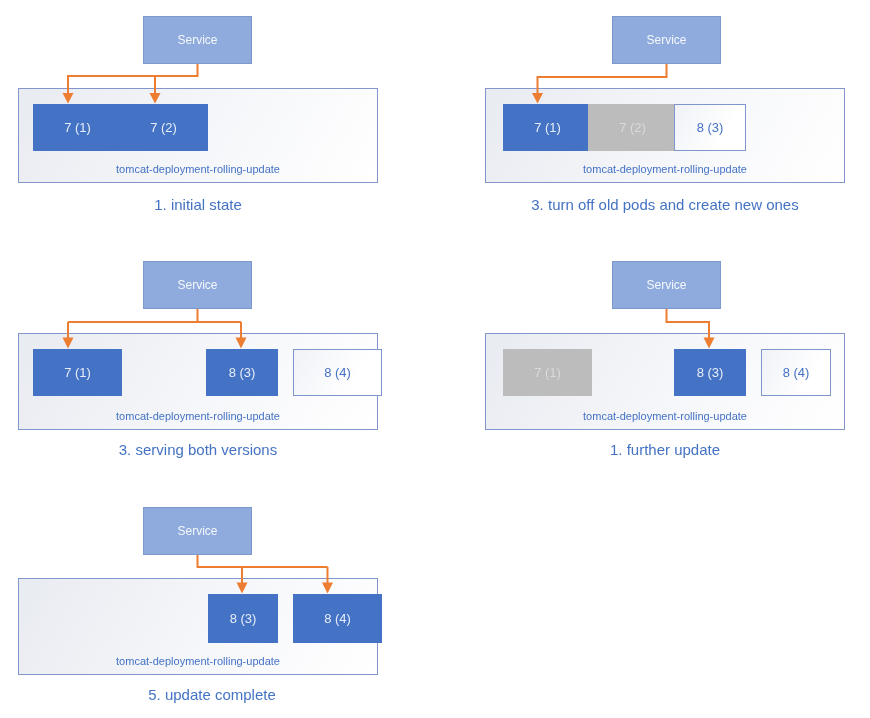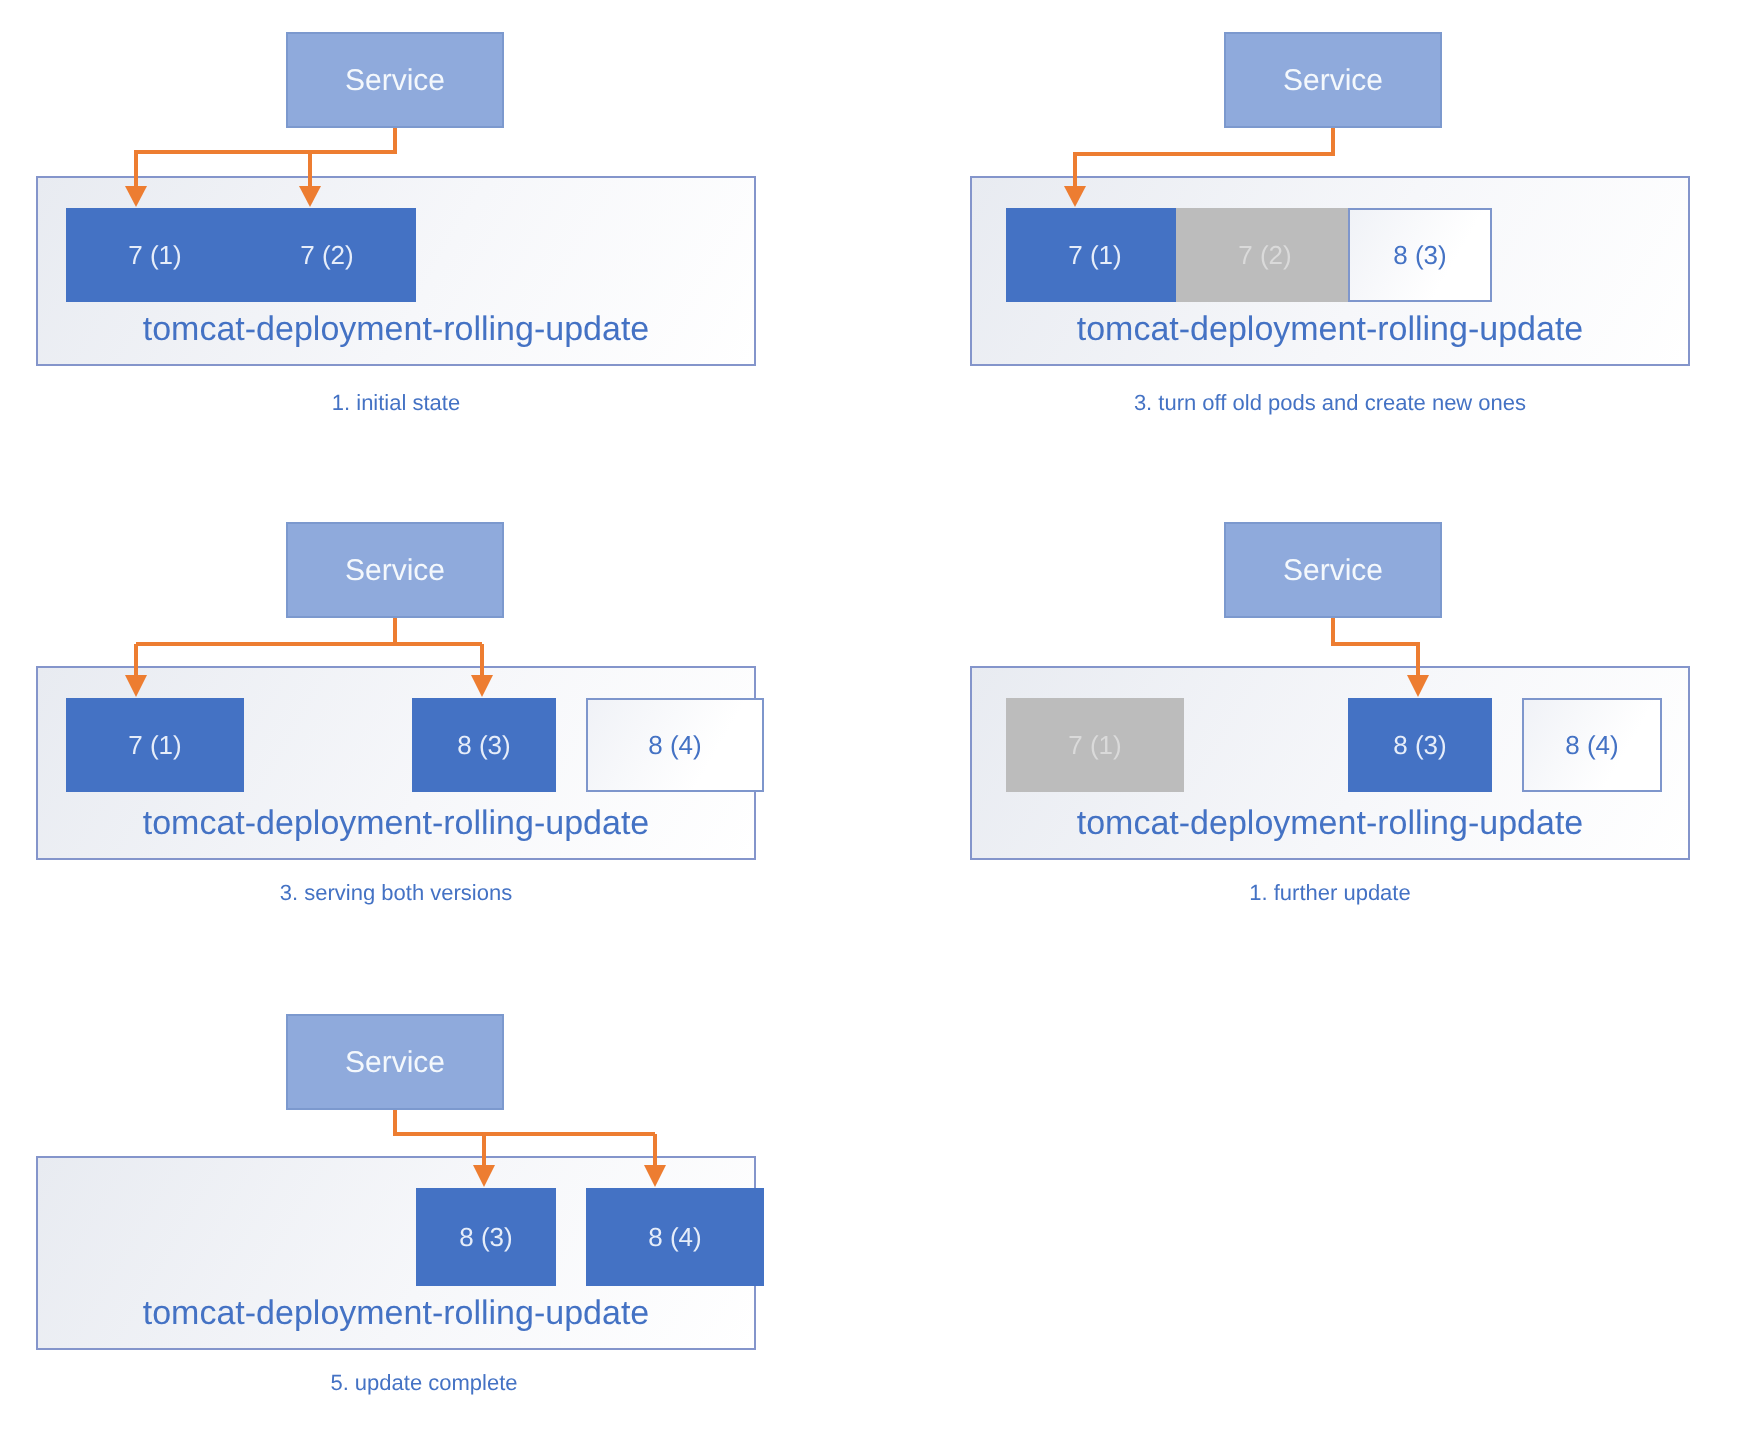--- a/index.html
+++ b/index.html
@@ -6,31 +6,31 @@
   body { font-family:"Liberation Sans", sans-serif; }
   .canvas {
     position:relative; width:870px; height:718px; background:#ffffff; overflow:hidden;
   }
   .service {
     position:absolute; width:109px; height:48px;
     background:var(--service-fill,#8FAADC);
     border:1px solid var(--service-border,#7C99CE);
     box-sizing:border-box;
     display:flex; align-items:center; justify-content:center;
-    color:var(--service-text,#F4F8FC); font-size:15px;
+    color:var(--service-text,#F4F8FC); font-size:12px;
   }
   .deployment {
     position:absolute;
     border:1.5px solid var(--container-border,#8495CB);
     box-sizing:border-box;
     background:linear-gradient(120deg,#e8ebf1 0%, #f6f7fa 55%, #ffffff 100%);
   }
   .deployment-label {
     position:absolute; left:0; right:0; bottom:7px;
-    text-align:center; font-size:17px;
+    text-align:center; font-size:11px;
     color:var(--deployment-text,#4472C4);
   }
   .pod {
     position:absolute; width:89px; height:47px;
     display:flex; align-items:center; justify-content:center;
     font-size:13px; box-sizing:border-box;
   }
   .pod[data-state="active"] {
     background:var(--pod-active-fill,#4472C4);
     color:var(--pod-active-text,#E6EDF9);
@@ -39,21 +39,21 @@
     background:var(--pod-terminated-fill,#BCBCBC);
     color:var(--pod-terminated-text,#DADADA);
   }
   .pod[data-state="pending"] {
     background:linear-gradient(120deg,#f0f2f7 0%, #ffffff 70%);
     border:1.5px solid var(--pod-pending-border,#7E96CC);
     color:var(--pod-pending-text,#4472C4);
   }
   .caption {
     position:absolute; width:360px; text-align:center;
-    font-size:11px; color:var(--caption-text,#4472C4);
+    font-size:15px; color:var(--caption-text,#4472C4);
   }
   .arrows {
     position:absolute; left:0; top:0; width:870px; height:718px;
     pointer-events:none; z-index:5;
   }
   .arrow-line { stroke:var(--arrow,#ED7D31); stroke-width:2; fill:none; }
   .arrow-head { fill:var(--arrow,#ED7D31); stroke:none; }
 </style>
 </head>
 <body>

